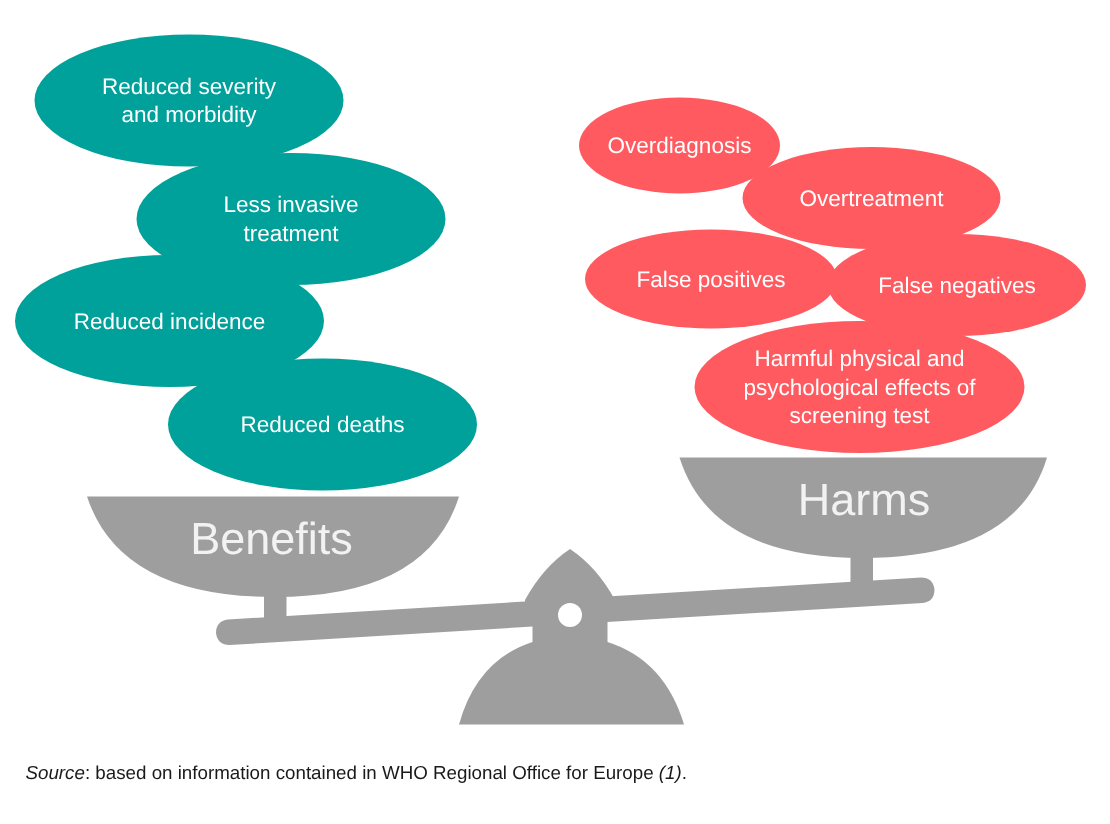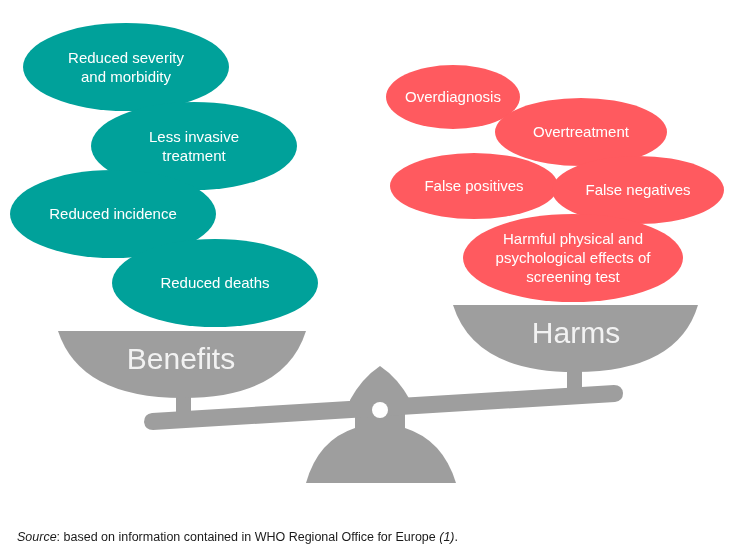--- a/index.html
+++ b/index.html
@@ -2,21 +2,21 @@
 <html><head>
 <meta charset="utf-8">
 <style>
   html, body { margin: 0; padding: 0; background: #ffffff; }
   body { width: 740px; height: 549px; position: relative; overflow: hidden;
          font-family: "Liberation Sans", "DejaVu Sans", sans-serif; }
   #diagram { position: absolute; left: 0; top: 0; width: 740px; height: 549px; }
   .bubble-text { fill: #ffffff; font-family: "Liberation Sans", "DejaVu Sans", sans-serif; font-size: 15px; text-anchor: middle; }
   .pan-label { fill: #f2f2f2; font-family: "Liberation Sans", "DejaVu Sans", sans-serif; font-size: 30px; text-anchor: middle; }
   #source-caption { position: absolute; left: 17px; top: 508px; font-size: 12.5px; color: #1a1a1a;
-                    font-family: "Liberation Sans", "DejaVu Sans", sans-serif; margin-top: 22px; }
+                    font-family: "Liberation Sans", "DejaVu Sans", sans-serif; }
   #source-caption em { font-style: italic; }
 </style>
 </head>
 <body>
 
 <svg id="diagram" viewBox="0 0 740 549" xmlns="http://www.w3.org/2000/svg">
 
   <g fill="#9e9e9e">
 
     <path d="M306,483 Q318,440 355,428 L405,428 Q443,440 456,483 Z"></path>

